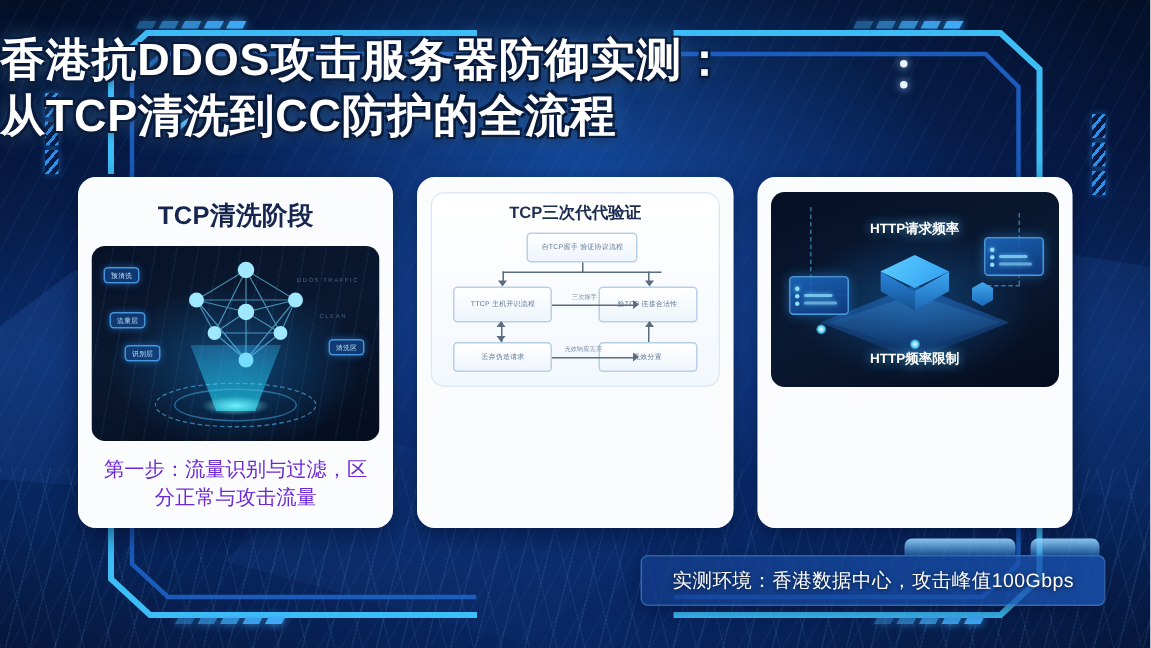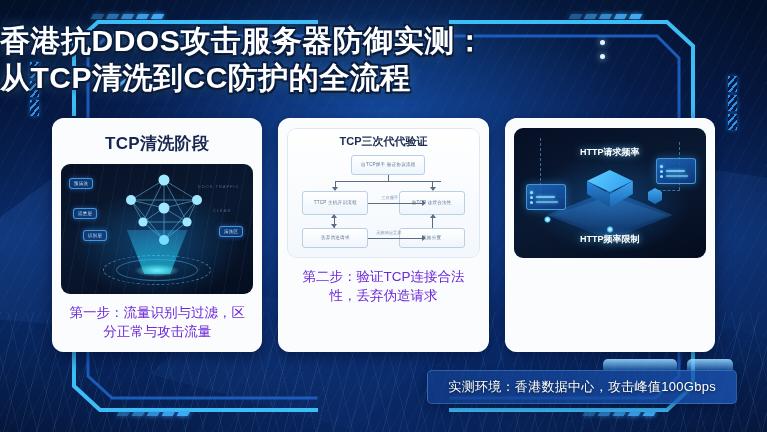--- a/index.html
+++ b/index.html
@@ -459,21 +459,20 @@
           <div class="arrowhead ah-down" style="left:43px; top:95px;"></div>
 
           <div class="fline" style="left:80px; top:109px; width:56px; height:1px;"></div>
           <div class="arrowhead ah-right" style="left:134px; top:106px;"></div>
           <div class="flabel" style="left:88px; top:101px;">无效响应丢弃</div>
 
           <div class="fline" style="right:46px; top:86px; width:1px; height:13px;"></div>
           <div class="arrowhead ah-up" style="right:43px; top:85px;"></div>
         </div>
       </div>
-      <div class="card-caption">第二步：验证TCP连接合法性，丢弃伪造请求</div>
     </div>
 
     <div class="card">
       <div class="card-visual">
         <div class="viz-srv">
           <div class="dashline" style="left:26px; top:10px; height:58px;"></div>
           <div class="dashline h" style="left:26px; top:68px; width:26px;"></div>
           <div class="dashline" style="right:26px; top:14px; height:48px;"></div>
           <div class="dashline h" style="right:26px; top:62px; width:22px;"></div>
 

